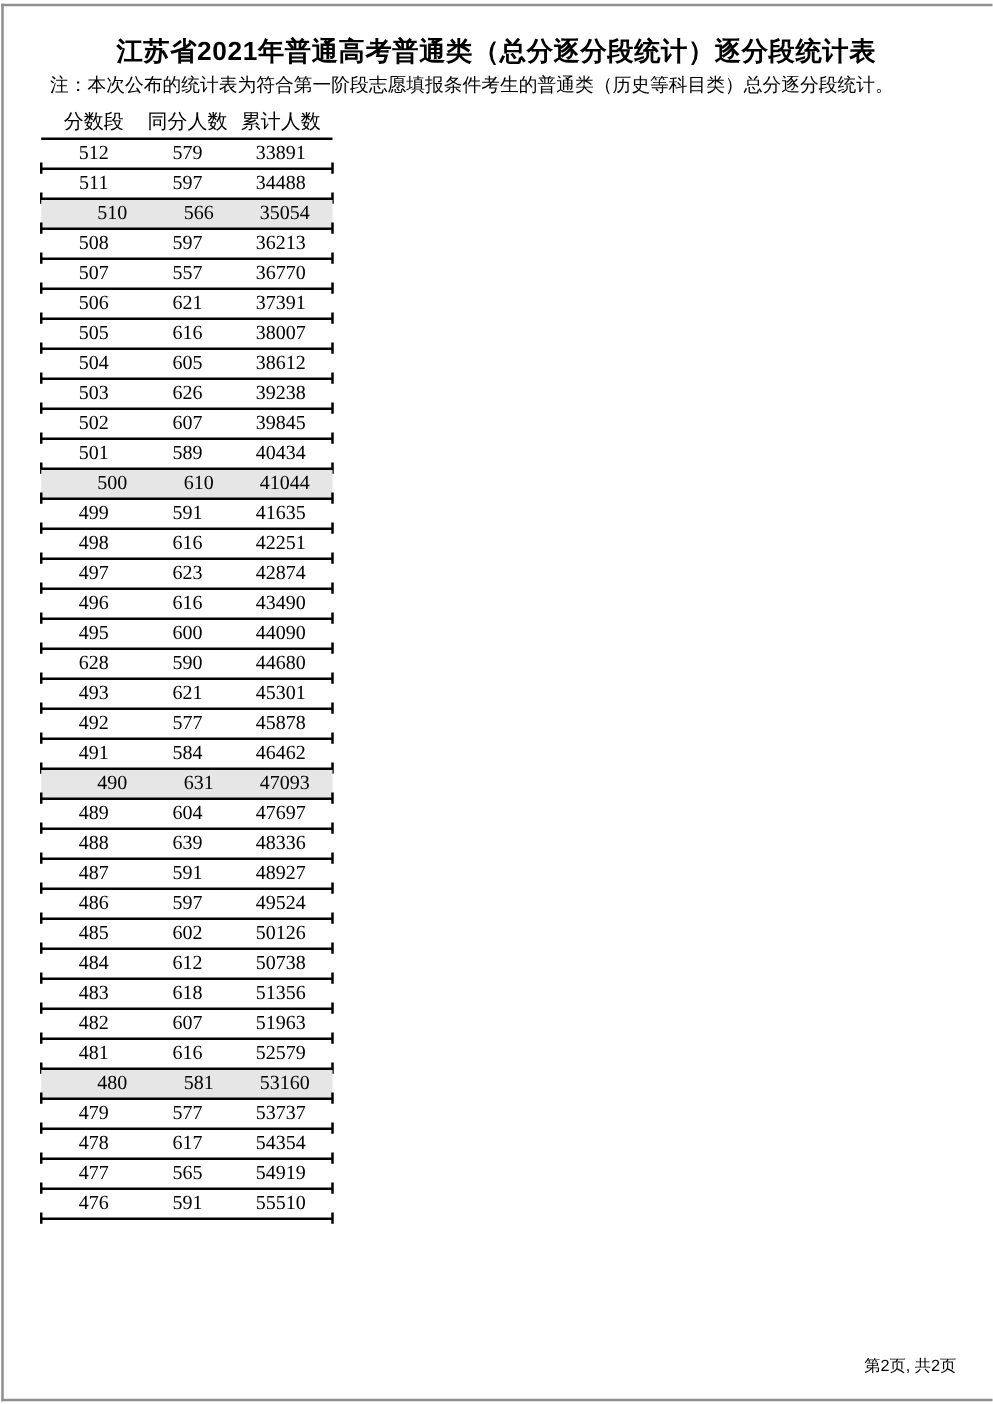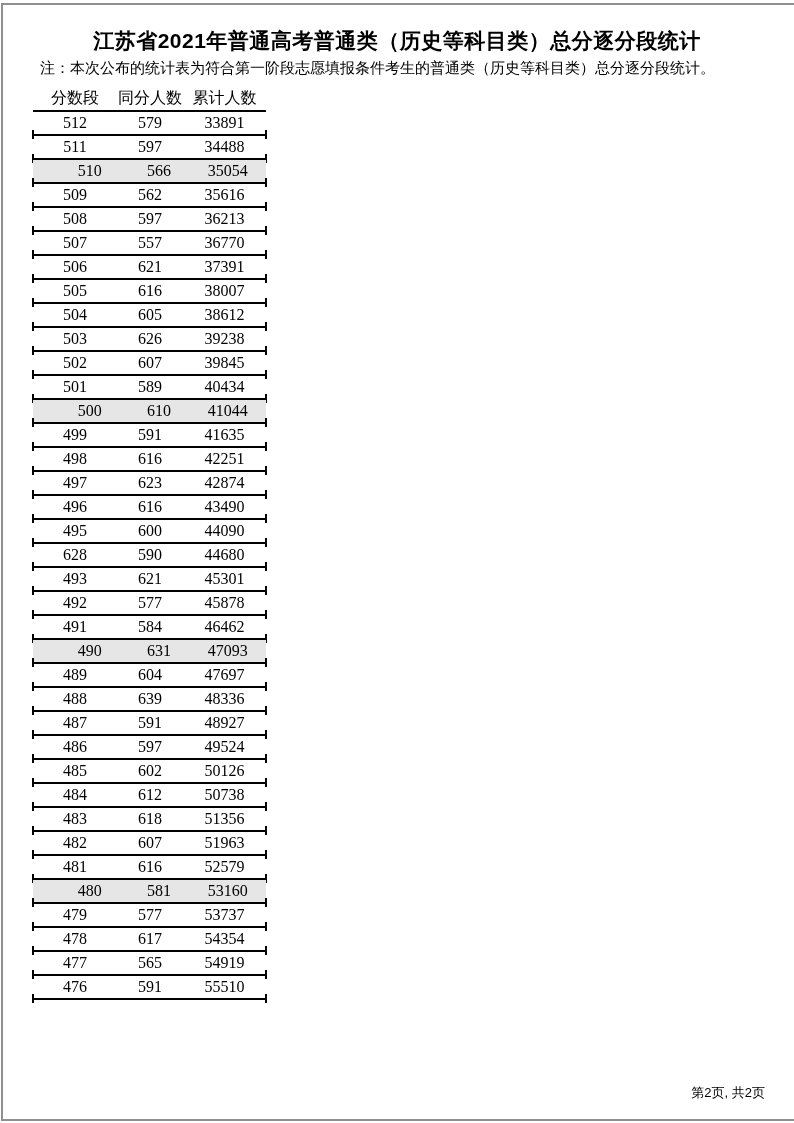--- a/index.html
+++ b/index.html
@@ -81,21 +81,21 @@
     right: 29px; top: 1084px;
     font-family: "Liberation Sans", sans-serif;
     font-size: 13px;
   }
 </style>
 </head>
 <body>
 
 <div class="page-border"></div>
 
-<div class="doc-title">江苏省2021年普通高考普通类（历史等科目类）总分逐分段统计</div>
+<div class="doc-title">江苏省2021年普通高考普通类（总分逐分段统计）逐分段统计表</div>
 
 <div class="doc-note">注：本次公布的统计表为符合第一阶段志愿填报条件考生的普通类（历史等科目类）总分逐分段统计。</div>
 
 <div class="score-table">
   <div class="thead">
     <div class="hcell c0">分数段</div>
     <div class="hcell c1">同分人数</div>
     <div class="hcell c2">累计人数</div>
   </div>
   <div>
@@ -108,25 +108,20 @@
         <div class="cell c0">511</div>
         <div class="cell c1">597</div>
         <div class="cell c2">34488</div>
       </div>
       <div class="trow hl">
         <div class="cell c0">510</div>
         <div class="cell c1">566</div>
         <div class="cell c2">35054</div>
       </div>
       <div class="trow">
-        <div class="cell c0">509</div>
-        <div class="cell c1">562</div>
-        <div class="cell c2">35616</div>
-      </div>
-      <div class="trow">
         <div class="cell c0">508</div>
         <div class="cell c1">597</div>
         <div class="cell c2">36213</div>
       </div>
       <div class="trow">
         <div class="cell c0">507</div>
         <div class="cell c1">557</div>
         <div class="cell c2">36770</div>
       </div>
       <div class="trow">

